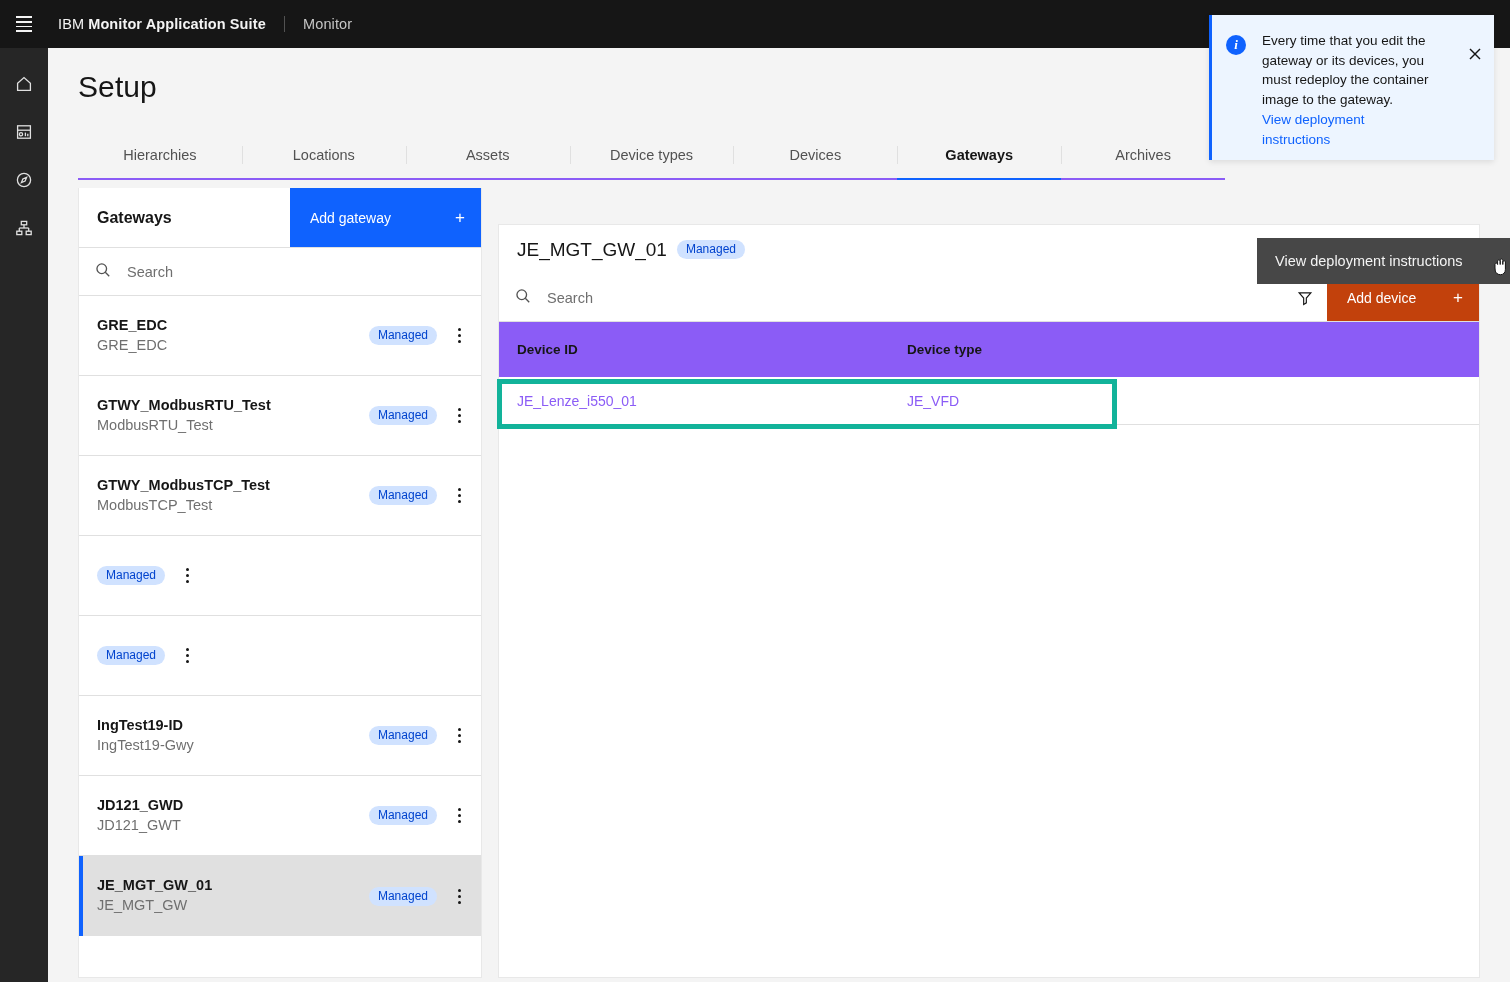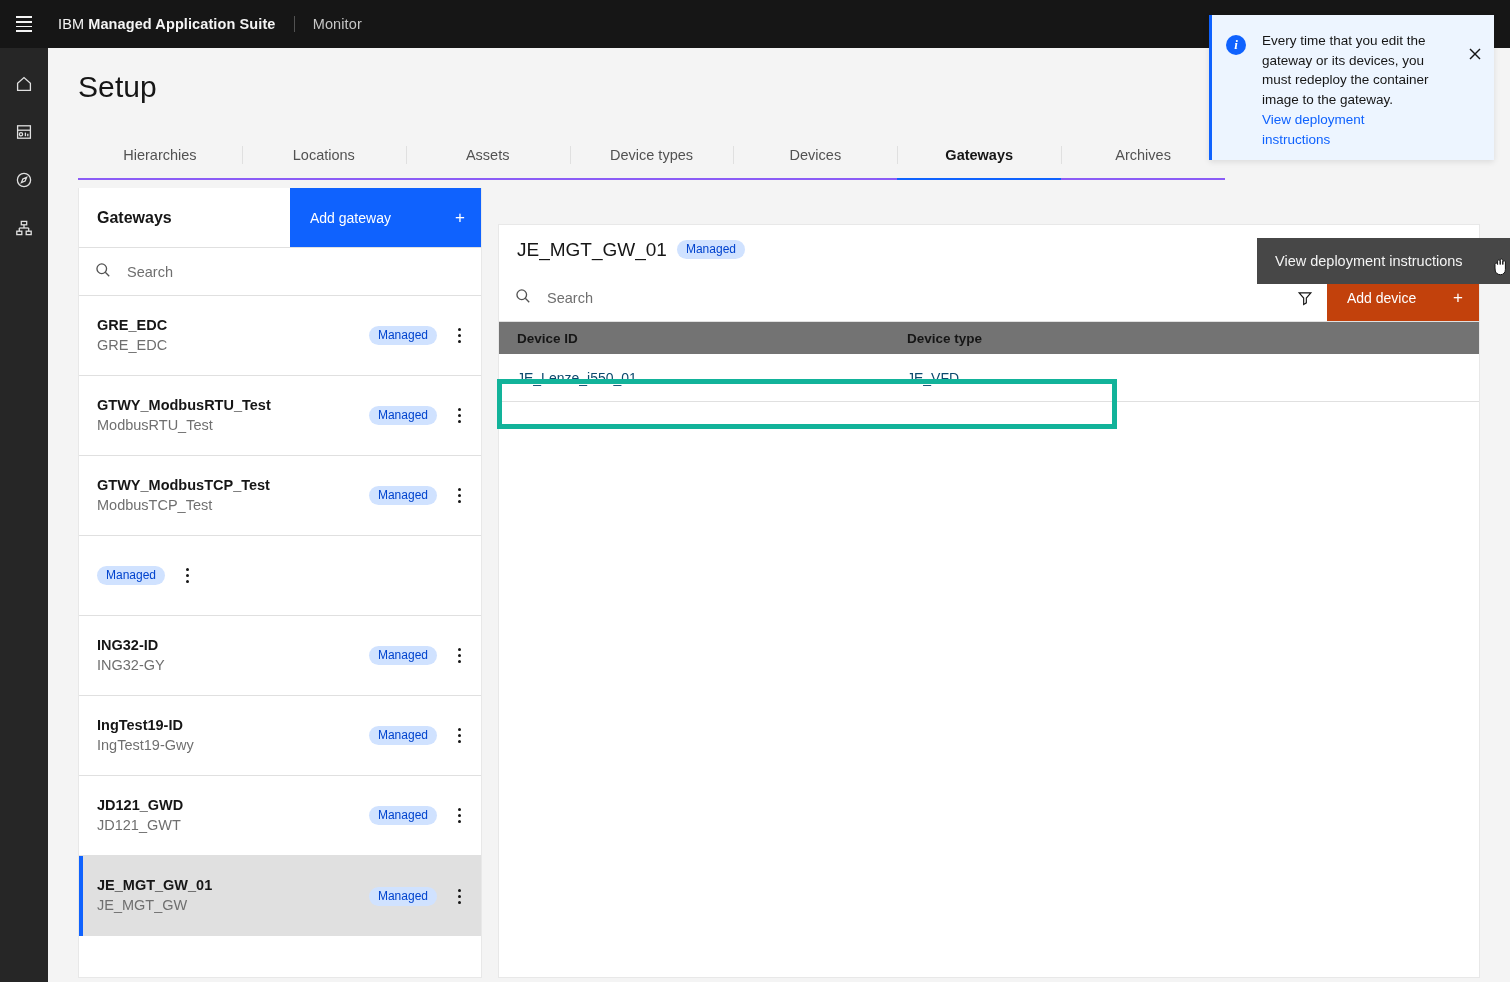--- a/index.html
+++ b/index.html
@@ -162,30 +162,30 @@
   }
   .filter-btn svg { stroke: #161616; fill: none; stroke-width: 1.3; }
   .btn-adddev {
     width: 152px; background: #c2410c; color: #fff; font-size: 14px;
     display: flex; align-items: center; justify-content: space-between;
     padding: 0 16px 0 20px; cursor: pointer; border: none; font-family: inherit;
   }
   .btn-adddev .plus { font-size: 17px; font-weight: 300; line-height: 1; }
 
   .tbl-head {
-    height: 32px; background: #737373; display: flex; align-items: center;
+    height: 55px; background: #8b5cf6; display: flex; align-items: center;
     font-size: 13.5px; font-weight: 700; color: #161616;
   }
   .col1 { width: 408px; padding-left: 18px; }
   .col2 { flex: 1; }
   .tbl-row {
     height: 48px; display: flex; align-items: center; font-size: 14px;
     border-bottom: 1px solid #e0e0e0;
   }
-  .tbl-row a { color: #0c4a6e; text-decoration: none; cursor: pointer; }
+  .tbl-row a { color: #8b5cf6; text-decoration: none; cursor: pointer; }
   .hl-box {
     position: absolute; left: -2px; top: 154px; width: 620px; height: 50px;
     border: 5px solid #12b39a; pointer-events: none;
   }
 
   
   .tooltip {
     position: absolute; left: 1209px; top: 190px; width: 268px; height: 46px;
     background: #474747; color: #f4f4f4; font-size: 14.5px;
     display: flex; align-items: center; padding-left: 18px; z-index: 35;
@@ -224,21 +224,21 @@
 
 <div class="topbar">
   <div class="hamburger">
     <i></i>
       <i></i>
       <i></i>
       <i></i>
   </div>
   <div class="brand">
     <span>IBM</span>
-    <b>Managed Application Suite</b>
+    <b>Monitor Application Suite</b>
     <span class="brand-sep"></span>
     <span class="app">Monitor</span>
   </div>
   <div class="topbar-right">
     <div class="topbar-icon">
       <svg width="18" height="18" viewBox="0 0 18 18">
           <circle cx="7.6" cy="7.6" r="5.4"></circle>
           <line x1="11.6" y1="11.6" x2="16" y2="16"></line>
         </svg>
     </div>
@@ -375,24 +375,20 @@
       <div class="gw-item">
         <span class="tag">Managed</span>
         <div class="kebab">
             <i></i>
             <i></i>
             <i></i>
           </div>
       </div>
 
       <div class="gw-item">
-        <div class="gw-names">
-          <div class="gw-name">ING32-ID</div>
-          <div class="gw-sub">ING32-GY</div>
-        </div>
         <span class="tag">Managed</span>
         <div class="kebab">
             <i></i>
             <i></i>
             <i></i>
           </div>
       </div>
 
       <div class="gw-item">
         <div class="gw-names">

